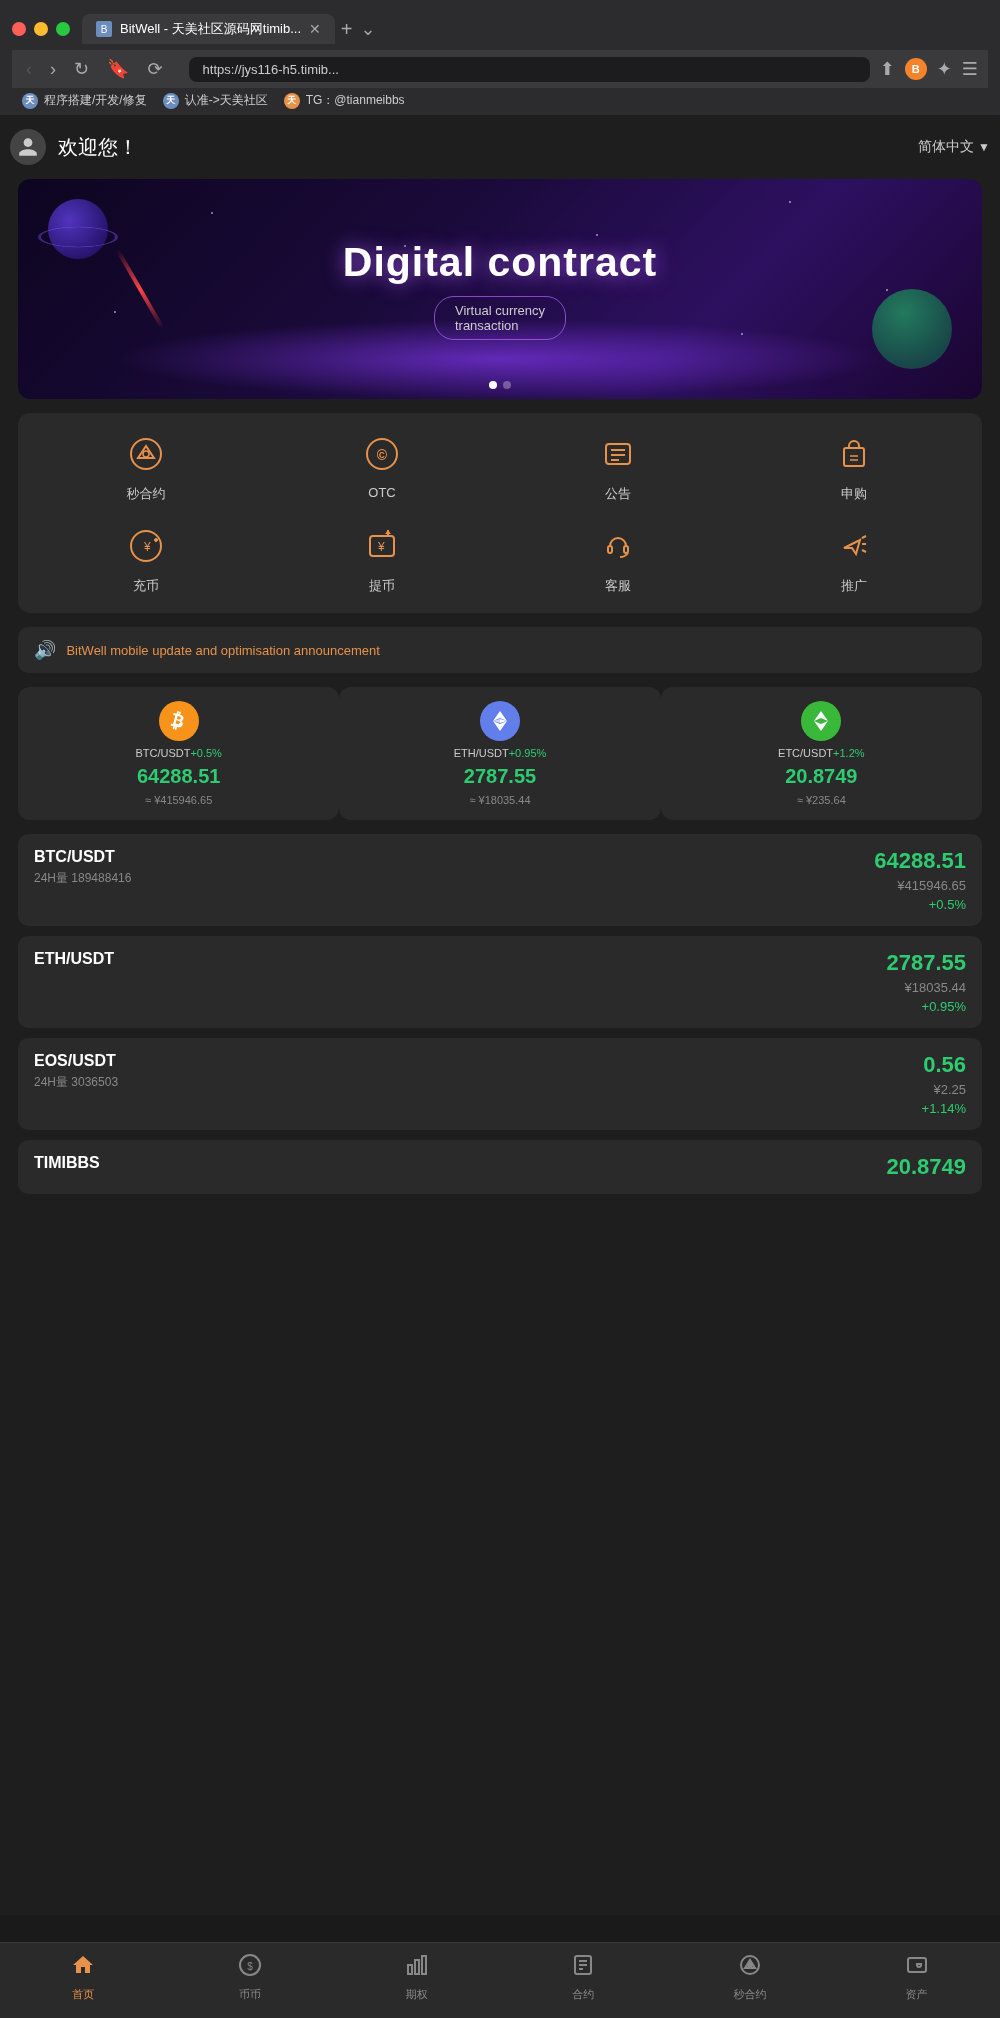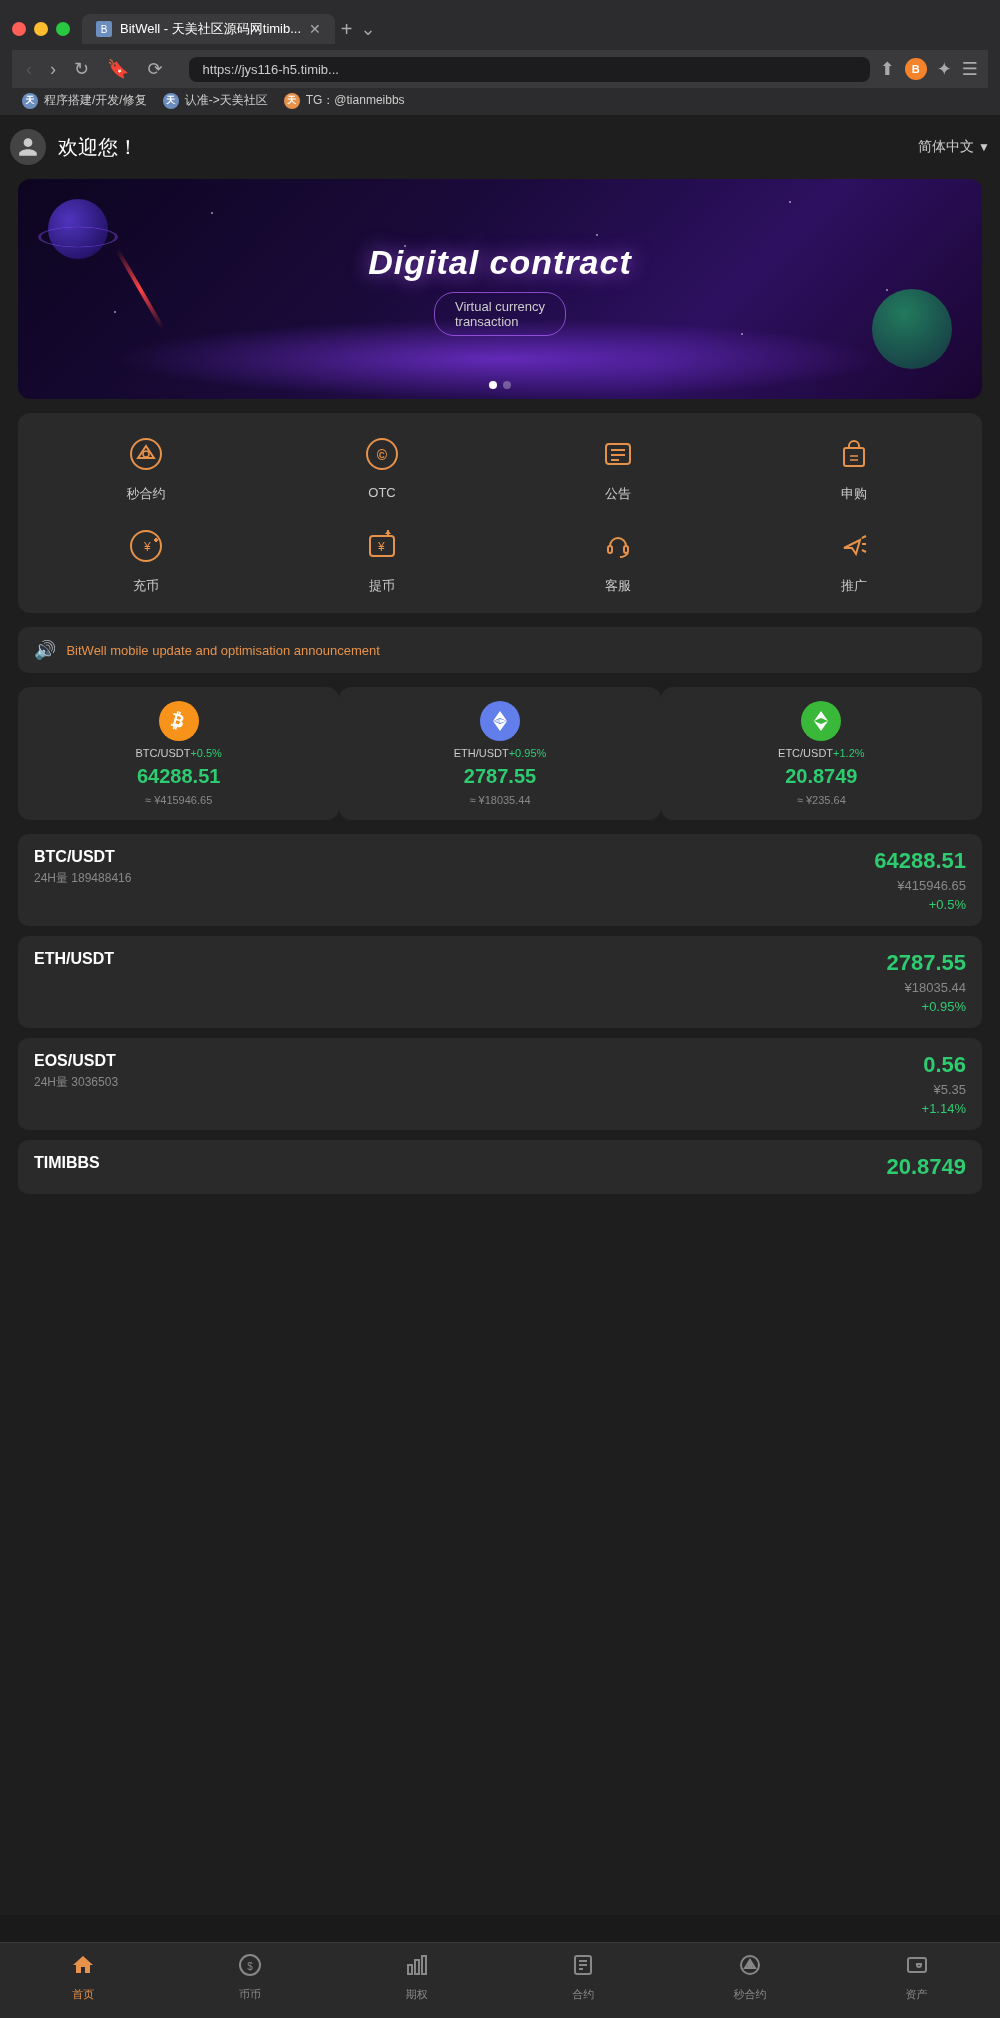--- a/index.html
+++ b/index.html
@@ -218,24 +218,23 @@
     .banner-glow {
       position: absolute;
       bottom: 0;
       left: 50%;
       transform: translateX(-50%);
       width: 80%;
       height: 80px;
       background: radial-gradient(ellipse, rgba(140,60,255,0.6) 0%, transparent 70%);
     }
     .banner-title {
-      font-size: 34px;
+      font-size: 41px;
       font-weight: bold;
       color: #fff;
-      font-style: italic;
       letter-spacing: 1px;
       z-index: 2;
       text-shadow: 0 0 20px rgba(180,100,255,0.8);
     }
     .banner-subtitle {
       margin-top: 10px;
       background: transparent;
       border: 1px solid rgba(180,100,255,0.7);
       color: #ccc;
       font-size: 13px;
@@ -746,21 +745,21 @@
       </div>
     </div>
 
     <div class="market-item">
       <div class="market-left">
         <div class="market-pair">EOS/USDT</div>
         <div class="market-volume">24H量 3036503</div>
       </div>
       <div class="market-right">
         <div class="market-price">0.56</div>
-        <div class="market-cny">¥5.35</div>
+        <div class="market-cny">¥2.25</div>
         <div class="market-change">+1.14%</div>
       </div>
     </div>
 
     <div class="market-item">
       <div class="market-left">
         <div class="market-pair">TIMIBBS</div>
         <div class="market-volume"></div>
       </div>
       <div class="market-right">

